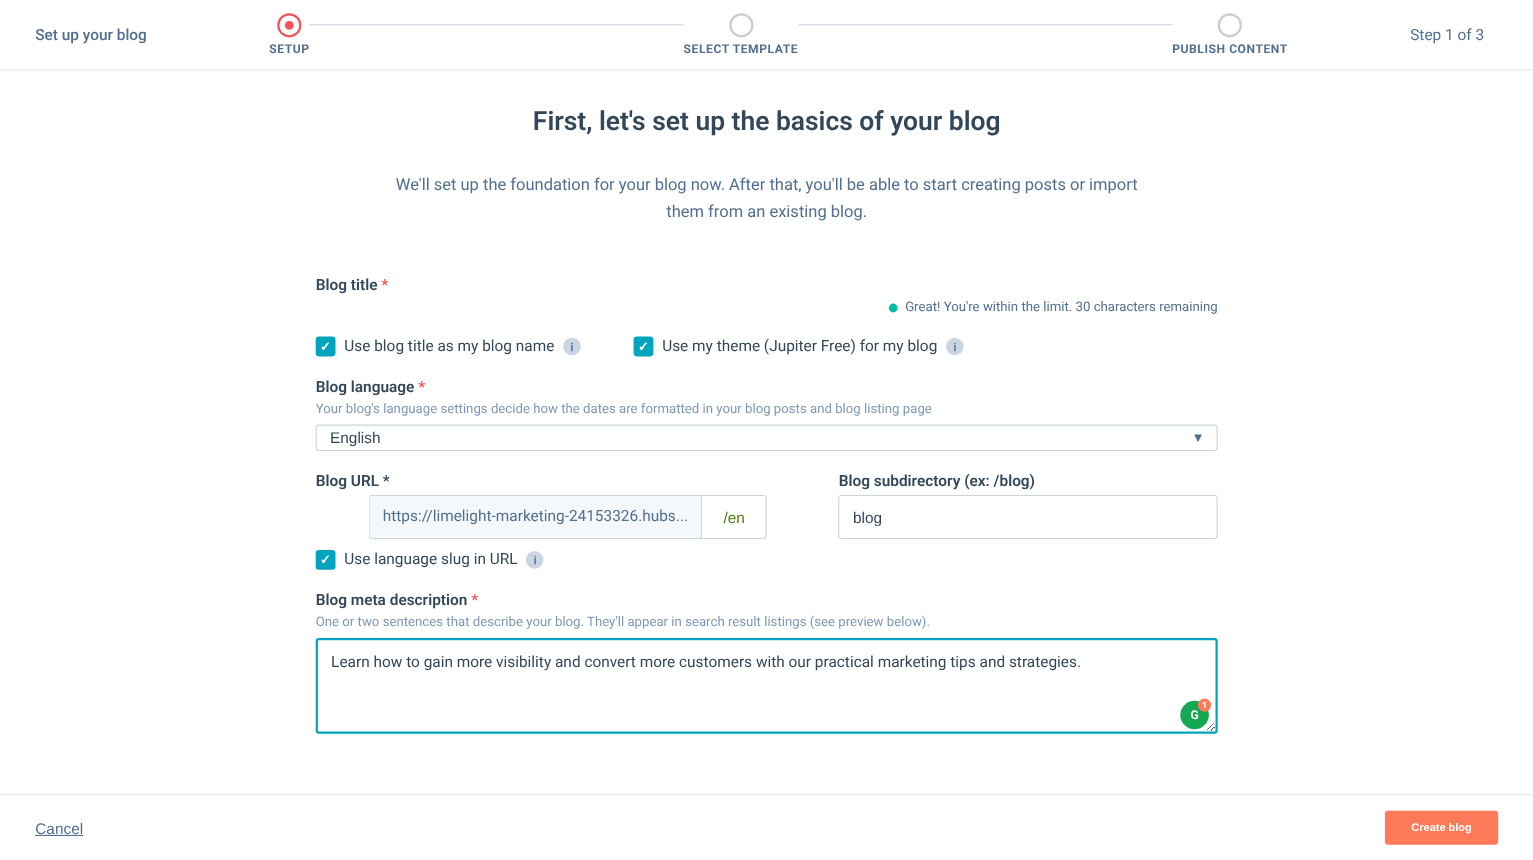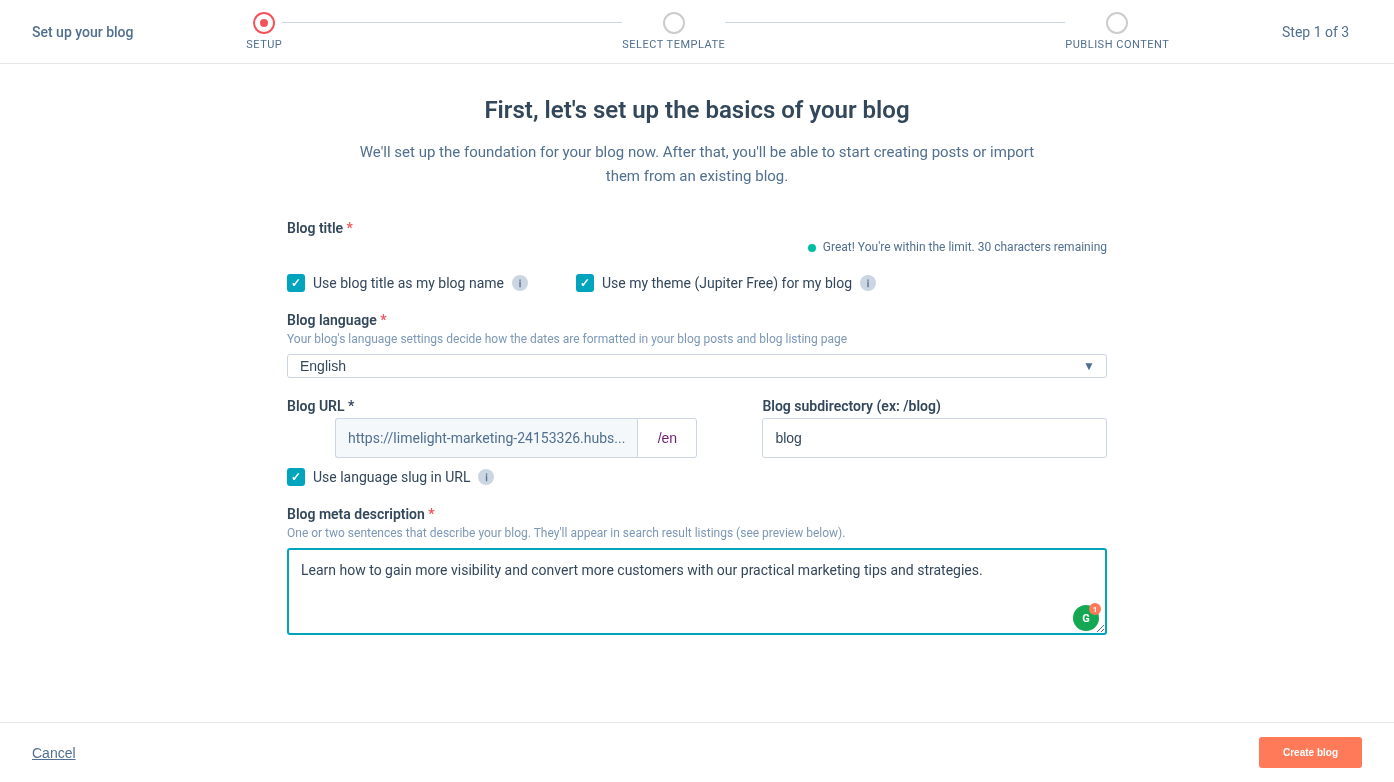--- a/index.html
+++ b/index.html
@@ -59,21 +59,21 @@
     }
     .step-circle.active::after {
       content: '';
       width: 8px;
       height: 8px;
       border-radius: 50%;
       background: #f2545b;
     }
     .step-label {
       font-size: 11px;
-      font-weight: 400;
+      font-weight: 700;
       letter-spacing: 0.5px;
       color: #516f90;
       margin-top: 4px;
       text-transform: uppercase;
     }
     .step-line {
       flex: 1;
       height: 1px;
       background: #cbd6e2;
       margin-bottom: 18px;
@@ -88,20 +88,21 @@
     }
 
     
     .main {
       flex: 1;
       overflow-y: auto;
       padding: 32px 16px 80px;
       display: flex;
       flex-direction: column;
       align-items: center;
+      gap: 16px;
     }
     .page-heading {
       font-size: 24px;
       font-weight: 600;
       color: #33475b;
       text-align: center;
       margin-bottom: 16px;
     }
     .page-subheading {
       font-size: 15px;
@@ -327,21 +328,21 @@
       border-radius: 3px 0 0 3px;
       white-space: nowrap;
     }
     .url-locale-input {
       width: 60px;
       height: 40px;
       border: 1px solid #cbd6e2;
       border-radius: 0 3px 3px 0;
       padding: 0 8px;
       font-size: 14px;
-      color: #701a75;
+      color: #4d7c0f;
       background: #fff;
       outline: none;
       text-align: center;
     }
   </style>
 </head>
 <body>
 
 <div class="header">
   <span class="header-title">Set up your blog</span>

